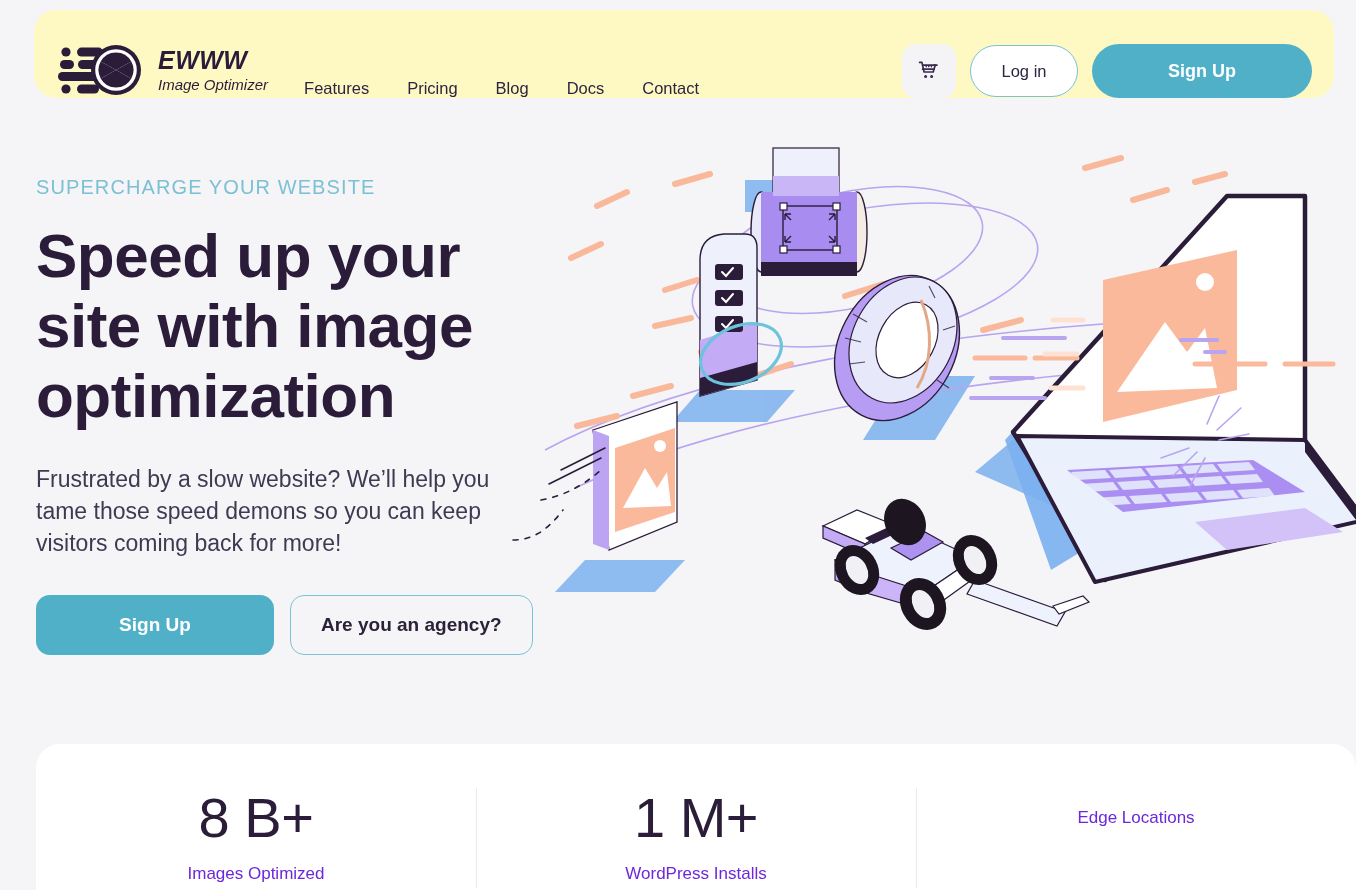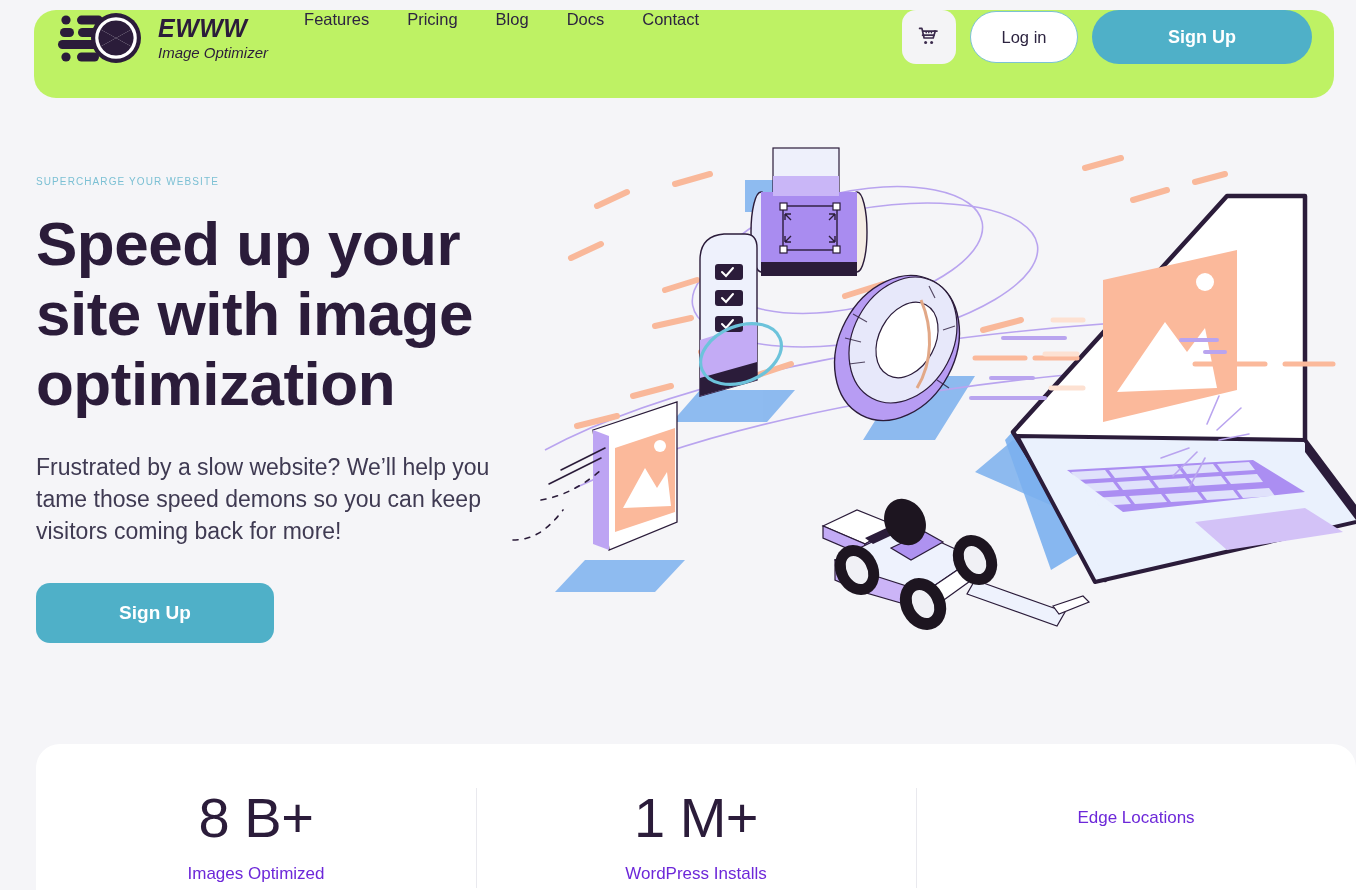--- a/index.html
+++ b/index.html
@@ -7,22 +7,22 @@
     width:1356px;height:890px;overflow:hidden;
     background:#f5f5f8;
     font-family:"Liberation Sans","DejaVu Sans",sans-serif;
     -webkit-font-smoothing:antialiased;
   }
   .page{position:relative;width:1356px;height:890px;}
 
   
   .header-card{
     position:absolute;left:34px;top:10px;width:1300px;height:88px;
-    background:#bef264;border-radius:22px;
-    display:flex;align-items:flex-start;
+    background:#fef9c3;border-radius:22px;
+    display:flex;align-items:flex-end;
   }
   .logo-wrap{display:flex;align-items:center;margin-left:22px;gap:14px;}
   .logo-mark{width:88px;height:56px;flex:none;}
   .logo-text{display:flex;flex-direction:column;justify-content:center;line-height:1;}
   .logo-title{
     font-size:25px;font-weight:bold;font-style:italic;color:#2b1c3a;
     letter-spacing:0.5px;font-family:"Liberation Sans",sans-serif;
   }
   .logo-sub{
     font-size:15px;font-style:italic;color:#2b1c3a;margin-top:4px;
@@ -47,21 +47,21 @@
   }
   .btn-signup-top{
     height:54px;min-width:160px;padding:0 30px;border-radius:27px;
     background:#4fb0c8;color:#ffffff;font-size:18px;font-weight:bold;
     display:flex;align-items:center;justify-content:center;white-space:nowrap;
   }
 
   
   .hero-text{position:absolute;left:36px;top:176px;width:520px;}
   .eyebrow{
-    color:#7cc0d4;font-size:10px;letter-spacing:1.1px;
+    color:#7cc0d4;font-size:20px;letter-spacing:1.1px;
     text-transform:uppercase;margin:0 0 22px 0;
   }
   h1.hero-title{
     margin:0;color:#2b1c3a;font-size:62px;line-height:70px;
     font-weight:bold;letter-spacing:-0.5px;
   }
   .hero-sub{
     margin:32px 0 0 0;color:#3f3a52;font-size:23px;line-height:32px;
     max-width:480px;
   }
@@ -164,20 +164,21 @@
       <div class="btn-signup-top">Sign Up</div>
     </div>
   </div>
 
   <div class="hero-text">
     <p class="eyebrow">SUPERCHARGE YOUR WEBSITE</p>
     <h1 class="hero-title">Speed up your site with image optimization</h1>
     <p class="hero-sub">Frustrated by a slow website? We’ll help you tame those speed demons so you can keep visitors coming back for more!</p>
     <div class="cta-row">
       <div class="btn-signup-hero">Sign Up</div>
+      <div class="btn-agency">Are you an agency?</div>
     </div>
   </div>
 
   <div class="hero-art">
     <svg width="860" height="500" viewBox="0 0 860 500">
 
       <g fill="#7bb0ee" opacity="0.85">
         <polygon points="80,420 180,420 150,452 50,452"></polygon>
         <polygon points="195,250 290,250 262,282 167,282"></polygon>
         <polygon points="240,40 330,40 330,72 240,72"></polygon>

